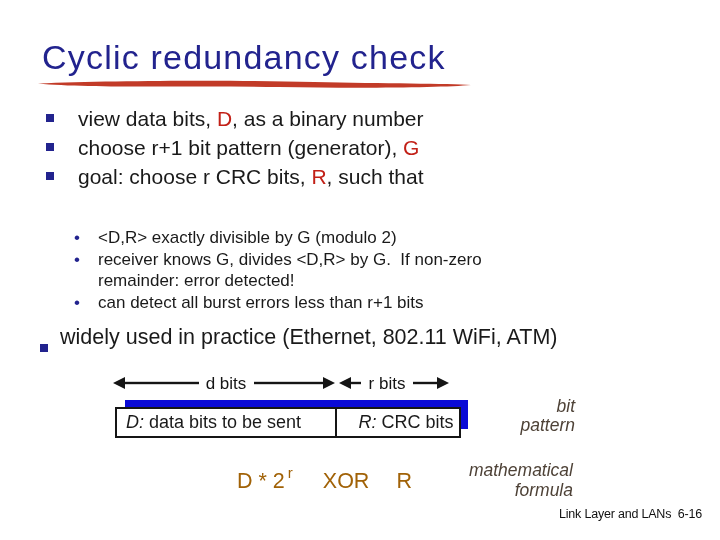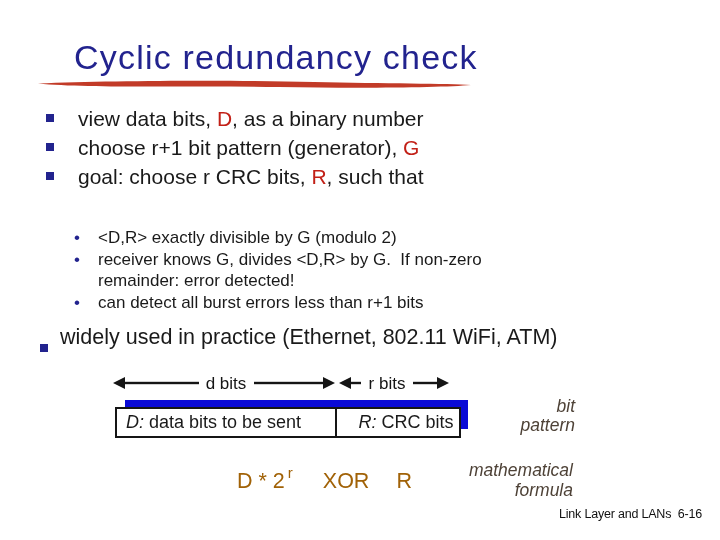--- a/index.html
+++ b/index.html
@@ -5,21 +5,21 @@
   html,body{margin:0;padding:0;}
   body{
     width:720px;height:540px;background:#ffffff;position:relative;overflow:hidden;
     font-family:"Liberation Sans", sans-serif;color:#1a1a1a;
   }
   .abs{position:absolute;}
 
   
   .title{
     left:42px;top:38px;
-    font-size:34px;letter-spacing:1.2px;color:#22238e;white-space:nowrap;margin-left:32px;
+    font-size:34px;letter-spacing:1.2px;color:#22238e;white-space:nowrap;
   }
   .underline-svg{left:34px;top:76px;}
 
   
   .bullets{left:46px;top:104px;width:620px;list-style:none;margin:0;padding:0;}
   .bullets li{display:flex;align-items:flex-start;line-height:29px;font-size:21px;}
   .sq{
     flex:0 0 auto;width:8px;height:8px;background:#22238e;
     margin:10px 24px 0 0;
   }

